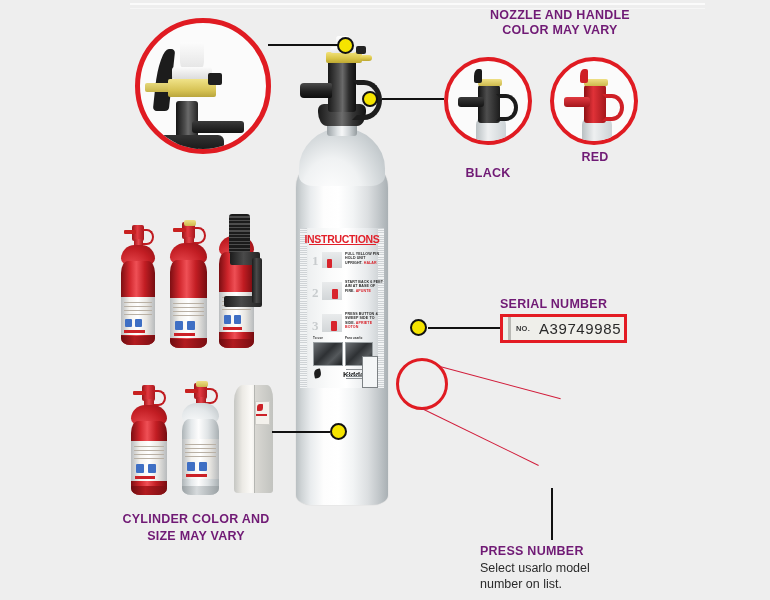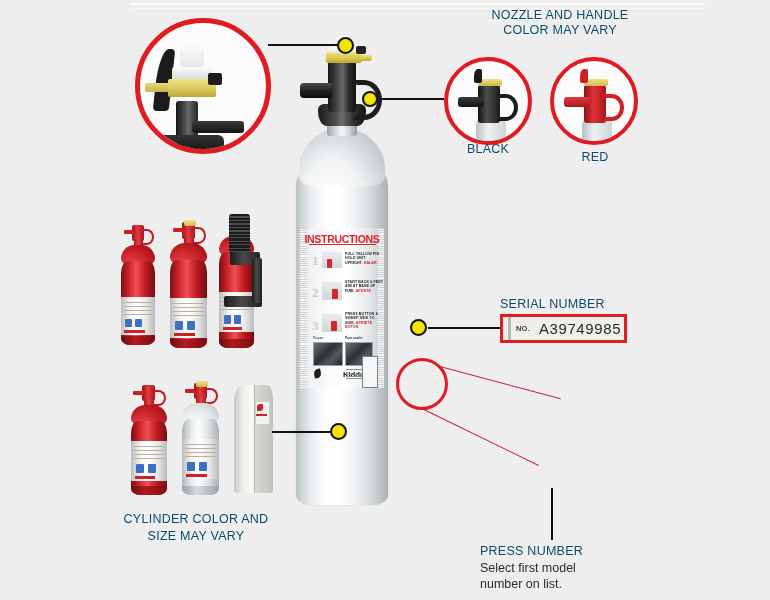--- a/index.html
+++ b/index.html
@@ -11,22 +11,22 @@
     overflow:hidden;
     position:relative;
   }
   .stage{position:absolute;left:0;top:0;width:770px;height:600px;}
   .topline{position:absolute;left:130px;top:3px;width:575px;height:2px;background:#fbfbfb;}
   .topline2{position:absolute;left:130px;top:8px;width:575px;height:1px;background:#f6f6f6;}
 
   
   .cap{
     position:absolute;
-    font-weight:normal;
-    color:#0c4a6e;
+    font-weight:bold;
+    color:#701a75;
     font-size:12.5px;
     letter-spacing:.02em;
     white-space:nowrap;
   }
   .cap.c{transform:translateX(-50%);}
   .sub{
     position:absolute;
     font-size:12.5px;
     color:#2b2b2b;
     white-space:nowrap;
@@ -365,21 +365,21 @@
   <div class="cap c" style="left:560px;top:23px;">COLOR MAY VARY</div>
 
   <div class="redcirc thin" style="left:444px;top:57px;width:88px;height:88px;">
     <div style="position:absolute;left:28px;top:56px;width:30px;height:30px;background:linear-gradient(90deg,#b9c0c3,#eef0f1 40%,#cdd3d6);border-radius:8px 8px 0 0;"></div>
     <div style="position:absolute;left:30px;top:24px;width:22px;height:38px;background:linear-gradient(90deg,#121212,#4e4e4e 40%,#1c1c1c);border-radius:3px;"></div>
     <div style="position:absolute;left:10px;top:36px;width:26px;height:10px;background:linear-gradient(180deg,#3a3a3a,#131313);border-radius:3px;"></div>
     <div style="position:absolute;left:48px;top:33px;width:22px;height:27px;border:4px solid #1b1b1b;border-left-color:transparent;border-radius:0 55% 55% 0/0 50% 50% 0;box-sizing:border-box;"></div>
     <div style="position:absolute;left:30px;top:18px;width:24px;height:7px;background:linear-gradient(180deg,#efe085,#cdb94c);border-radius:2px;"></div>
     <div style="position:absolute;left:26px;top:8px;width:8px;height:14px;background:#1a1a1a;border-radius:50% 2px 2px 2px;"></div>
   </div>
-  <div class="cap c" style="left:488px;top:142px;">BLACK</div>
+  <div class="cap c" style="left:488px;top:166px;">BLACK</div>
 
   <div class="redcirc thin" style="left:550px;top:57px;width:88px;height:88px;">
     <div style="position:absolute;left:28px;top:56px;width:30px;height:30px;background:linear-gradient(90deg,#b9c0c3,#eef0f1 40%,#cdd3d6);border-radius:8px 8px 0 0;"></div>
     <div style="position:absolute;left:30px;top:24px;width:22px;height:38px;background:linear-gradient(90deg,#8e1014,#e03238 42%,#a5171c);border-radius:3px;"></div>
     <div style="position:absolute;left:10px;top:36px;width:26px;height:10px;background:linear-gradient(180deg,#e13a40,#a5171c);border-radius:3px;"></div>
     <div style="position:absolute;left:48px;top:33px;width:22px;height:27px;border:4px solid #cf2026;border-left-color:transparent;border-radius:0 55% 55% 0/0 50% 50% 0;box-sizing:border-box;"></div>
     <div style="position:absolute;left:30px;top:18px;width:24px;height:7px;background:linear-gradient(180deg,#efe085,#cdb94c);border-radius:2px;"></div>
     <div style="position:absolute;left:26px;top:8px;width:8px;height:14px;background:#cf2026;border-radius:50% 2px 2px 2px;"></div>
   </div>
   <div class="cap c" style="left:595px;top:150px;">RED</div>
@@ -510,16 +510,16 @@
   <div class="dot" style="left:410px;top:319px;width:17px;height:17px;"></div>
 
   <div class="smallcirc" style="left:396px;top:358px;width:52px;height:52px;"></div>
 
   <div class="zoomline" style="left:440px;top:366px;width:125px;transform:rotate(15deg);"></div>
   <div class="zoomline" style="left:422px;top:408px;width:130px;transform:rotate(26deg);"></div>
 
 
   <div class="leadv" style="left:551px;top:488px;height:52px;"></div>
   <div class="cap" style="left:480px;top:544px;">PRESS NUMBER</div>
-  <div class="sub" style="left:480px;top:561px;">Select first model</div>
+  <div class="sub" style="left:480px;top:561px;">Select usarlo model</div>
   <div class="sub" style="left:480px;top:577px;">number on list.</div>
 
 </div>
 
 </body></html>

